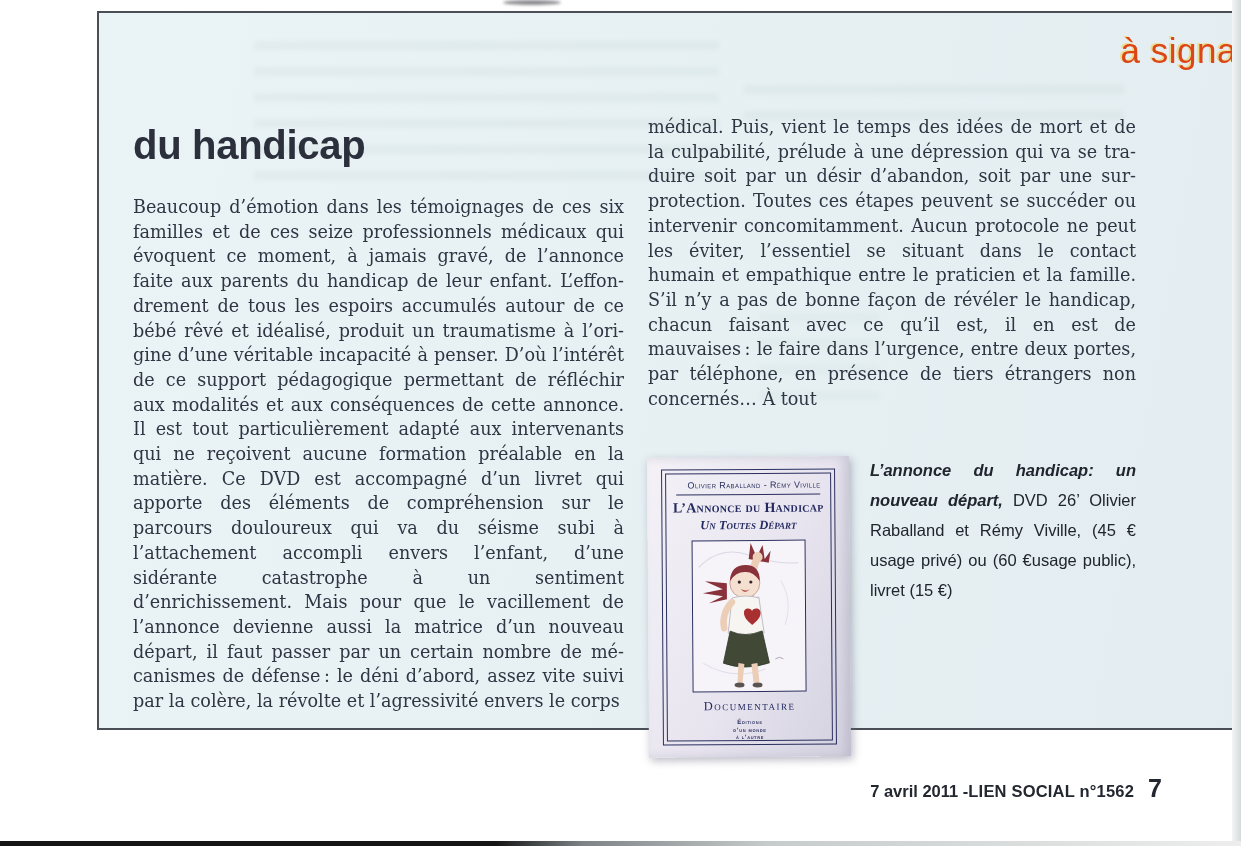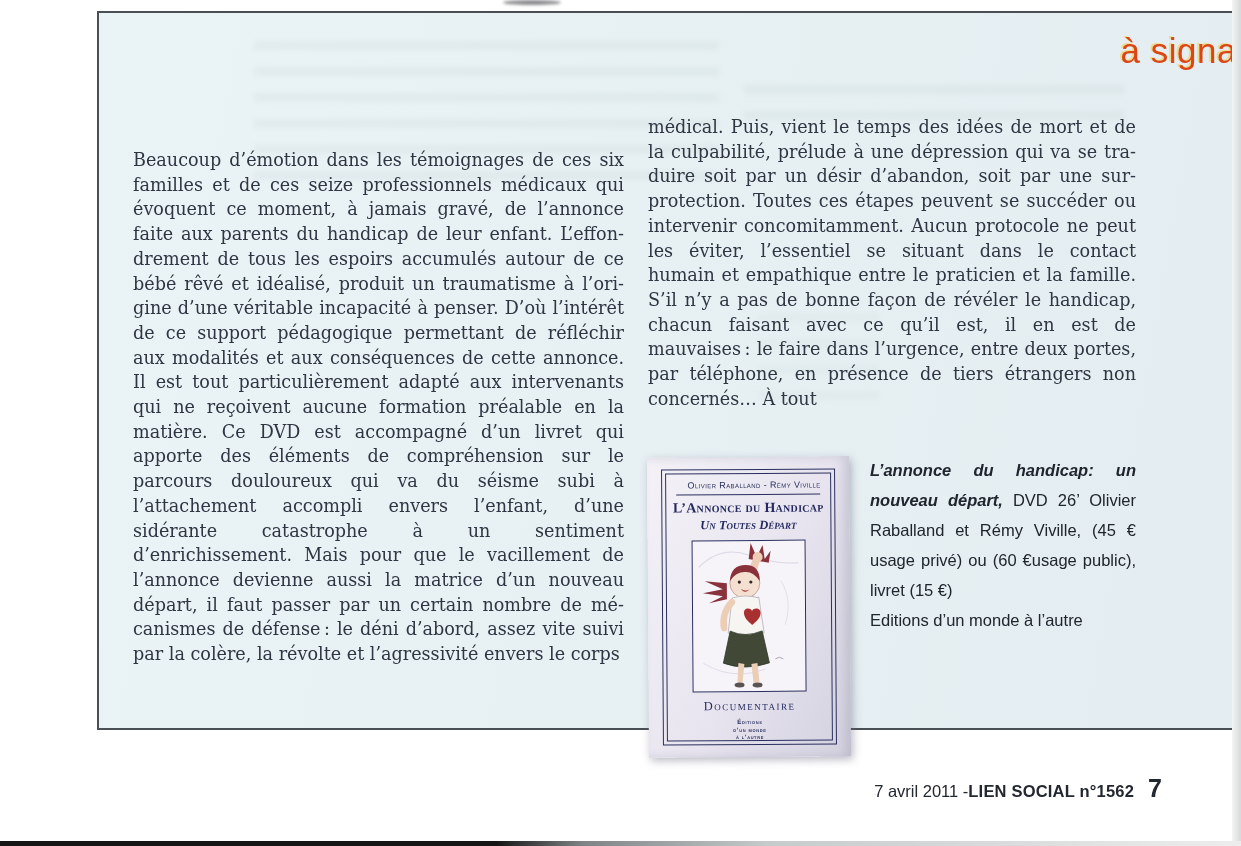--- a/index.html
+++ b/index.html
@@ -95,21 +95,21 @@
   .cap{margin-top:44px;font-size:16.5px;line-height:30px;color:#20252e;}
   .cap-main{margin:0;text-align:justify;}
   .cap-lead{font-weight:700;font-style:italic;}
   .cap-line{margin:0;}
 
   
   .footer{
     position:absolute;top:774px;right:79px;
     display:flex;align-items:baseline;color:#23272f;font-size:16.5px;
   }
-  .footer .date{font-weight:400;}
+  .footer .date{font-weight:700;}
   .footer .journal{font-weight:700;letter-spacing:.2px;}
   .footer .pageno{font-size:25px;font-weight:700;margin-left:14px;}
 
   
   .edge-right{
     position:absolute;top:0;right:0;width:9px;height:100%;
     background:linear-gradient(to right,#f4f5f5,#d6dada);
   }
   .edge-bottom{
     position:absolute;bottom:0;left:0;width:100%;height:5px;
@@ -128,20 +128,21 @@
   <div class="panel">
 
     <div class="ghost" id="ghost1"></div>
     <div class="ghost" id="ghost2"></div>
     <div class="ghost" id="ghost3"></div>
 
     <div class="flag">à signaler...</div>
 
     <div class="col-left">
       <h1 class="title"><br>
+        <span>du handicap</span>
       </h1>
       <p class="body">Beaucoup d’émotion dans les témoignages de ces six familles et de ces seize professionnels médicaux qui évoquent ce moment, à jamais gravé, de l’annonce faite aux parents du handicap de leur enfant. L’effon­drement de tous les espoirs accumulés autour de ce bébé rêvé et idéalisé, produit un traumatisme à l’ori­gine d’une véritable incapacité à penser. D’où l’intérêt de ce support pédagogique permettant de réfléchir aux modalités et aux conséquences de cette annonce. Il est tout particulièrement adapté aux intervenants qui ne reçoivent aucune formation préalable en la matière. Ce DVD est accompagné d’un livret qui apporte des éléments de compréhension sur le parcours doulou­reux qui va du séisme subi à l’attachement accompli envers l’enfant, d’une sidérante catastrophe à un sen­timent d’enrichissement. Mais pour que le vacillement de l’annonce devienne aussi la matrice d’un nouveau départ, il faut passer par un certain nombre de mé­canismes de défense : le déni d’abord, assez vite suivi par la colère, la révolte et l’agressivité envers le corps</p>
     </div>
 
     <div class="col-right">
       <p class="body">médical. Puis, vient le temps des idées de mort et de la culpabilité, prélude à une dépression qui va se tra­duire soit par un désir d’abandon, soit par une sur­protection. Toutes ces étapes peuvent se succéder ou intervenir concomitamment. Aucun protocole ne peut les éviter, l’essentiel se situant dans le contact humain et empathique entre le praticien et la famille. S’il n’y a pas de bonne façon de révéler le handicap, chacun faisant avec ce qu’il est, il en est de mauvaises : le faire dans l’urgence, entre deux portes, par téléphone, en présence de tiers étrangers non concernés… À tout</p>
 
       <div class="media-flow">
 
         <div class="dvd">
@@ -183,21 +184,20 @@
                 <div>d’un monde</div>
                 <div>à l’autre</div>
               </div>
             </div>
           </div>
         </div>
 
 
         <div class="cap">
           <p class="cap-main"><span class="cap-lead">L’annonce du handicap: un nouveau départ,</span><span> DVD 26’ Olivier Raballand et Rémy Viville, (45 € usage privé) ou (60 €usage public), livret (15 €)</span></p>
-          <div class="cap-line">Editions d’un monde à l’autre</div>
         </div>
 
       </div>
     </div>
 
   </div>
 
   <div class="footer">
     <span class="date">7 avril 2011 - </span>
     <span class="journal">LIEN SOCIAL n°1562</span>

